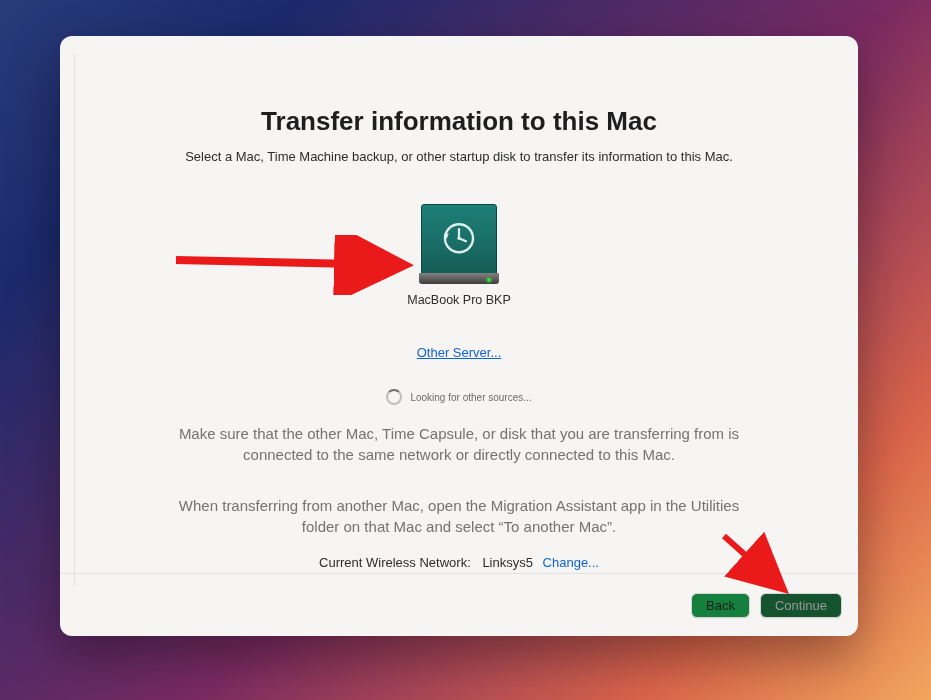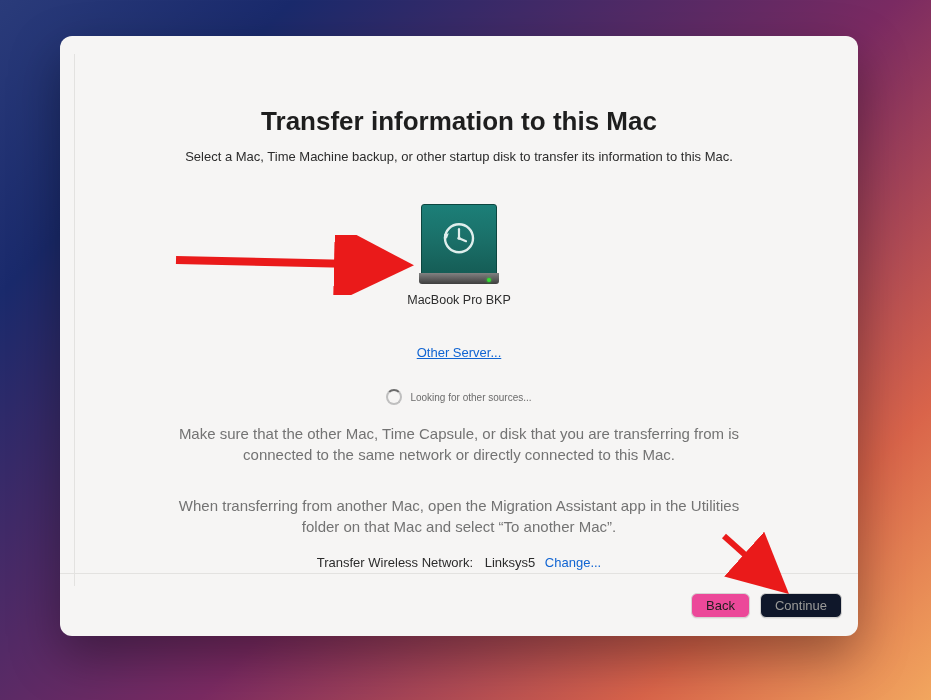--- a/index.html
+++ b/index.html
@@ -145,28 +145,28 @@
     display: flex;
     align-items: center;
     justify-content: flex-end;
     padding: 0 16px;
     gap: 10px;
   }
   .btn {
     font-size: 13px;
     padding: 4px 14px;
     border-radius: 6px;
-    background: #ec4899;
+    background: #15803d;
     border: 1px solid #d6d5d3;
     box-shadow: 0 1px 1px rgba(0,0,0,.06);
     color: #1e1e1e;
     cursor: pointer;
   }
   .btn.disabled {
-    background: #0f172a;
+    background: #14532d;
     color: #9a9a98;
     cursor: default;
   }
 
   
   .arrow {
     position: absolute;
     pointer-events: none;
   }
 </style>
@@ -204,21 +204,21 @@
 
     <div class="looking">
       <span class="spinner"></span>
       <span>Looking for other sources...</span>
     </div>
 
     <p class="helper" style="margin-top:18px">Make sure that the other Mac, Time Capsule, or disk that you are transferring from is connected to the same network or directly connected to this Mac.</p>
     <p class="helper">When transferring from another Mac, open the Migration Assistant app in the Utilities folder on that Mac and select “To another Mac”.</p>
 
     <div class="network-line">
-      <span>Transfer Wireless Network:</span>
+      <span>Current Wireless Network:</span>
       <span class="network-name">Linksys5</span>
       <span class="link">Change...</span>
     </div>
   </div>
 
   <div class="footer">
     <button class="btn">Back</button>
     <button class="btn disabled">Continue</button>
   </div>
 </div>

